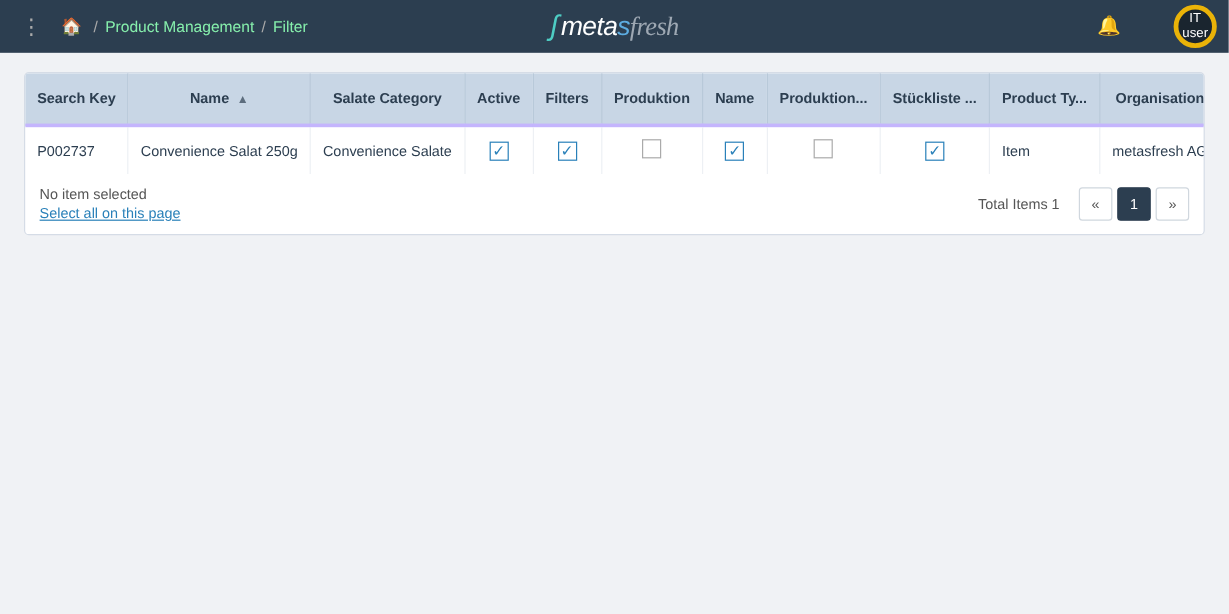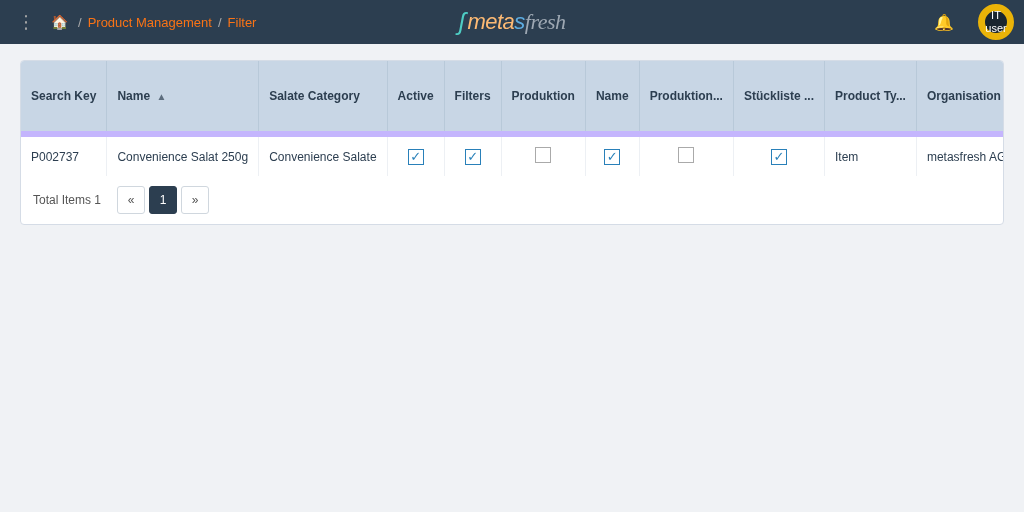--- a/index.html
+++ b/index.html
@@ -13,28 +13,29 @@
     }
     .topnav-dots {
       width: 32px; height: 32px; display: flex; align-items: center; justify-content: center;
       cursor: pointer; color: #aaa; font-size: 18px;
     }
     .topnav-home {
       width: 28px; height: 28px; display: flex; align-items: center; justify-content: center;
       color: #ccc; font-size: 14px; margin: 0 4px;
     }
     .breadcrumb { display: flex; align-items: center; gap: 6px; font-size: 13px; color: #ccc; }
-    .breadcrumb a { color: #f97316; text-decoration: none; }
+    .breadcrumb a { color: #86efac; text-decoration: none; }
     .breadcrumb span { color: #aaa; }
     .topnav-bell { margin-left: auto; margin-right: 12px; color: #aaa; font-size: 16px; }
     .topnav-avatar {
       width: 36px; height: 36px; border-radius: 50%; background: #1a252f;
       display: flex; align-items: center; justify-content: center;
       font-size: 11px; color: #fff; text-align: center; line-height: 1.2;
-      border: 7px solid #eab308;
+      border: 4px solid #eab308;
+      margin-left: 20px;
     }
 
     
     .main-content { padding: 16px 20px; }
 
     .filters-bar { display: flex; align-items: center; gap: 10px; margin-bottom: 14px; }
     .filters-label { font-size: 13px; color: #555; }
     .filter-badge {
       display: flex; align-items: center; gap: 6px;
       background: #2c3e50; color: #fff; padding: 5px 12px;
@@ -42,27 +43,27 @@
     }
 
     
     .table-wrapper {
       background: #fff; border-radius: 4px;
       border: 1px solid #d5dce6; overflow: hidden;
     }
     table { width: 100%; border-collapse: collapse; }
     thead tr { background: #c8d6e5; }
     thead th {
-      padding: 28px 10px; text-align: left;
+      padding: 14px 10px; text-align: center;
       font-size: 12px; font-weight: 600; color: #2c3e50;
       border-right: 1px solid #b8c9d9; white-space: nowrap;
       user-select: none; cursor: pointer;
     }
     thead th:last-child { border-right: none; }
-    tbody tr { border-top: 6px solid #c4b5fd; }
+    tbody tr { border-top: 3px solid #c4b5fd; }
     tbody td {
       padding: 10px 10px; font-size: 12px; color: #2c3e50;
       border-right: 1px solid #edf0f4; white-space: nowrap;
     }
     tbody td:last-child { border-right: none; }
 
     .checkbox-cell { text-align: center; }
     .cb-checked {
       width: 16px; height: 16px; border: 1.5px solid #2980b9;
       background: #fff; display: inline-flex; align-items: center; justify-content: center;
@@ -110,21 +111,21 @@
   <nav class="breadcrumb">
     <span>/</span>
     <a href="#">Product Management</a>
     <span>/</span>
     <a href="#">Filter</a>
   </nav>
 
   <div style="position:absolute; left:50%; transform:translateX(-50%); display:flex; align-items:center; gap:2px;">
     <span style="font-size:24px; color:#4ecdc4; font-style:italic;">ʃ</span>
     <span class="logo-text">
-      <span style="color:#fdba74;text-align:center;">meta</span><span style="color:#5dade2;">s</span><span style="color:#9ea8b3;font-family:Liberation Serif, serif;">fresh</span>
+      <span style="color:#ffffff;text-align:center;">meta</span><span style="color:#5dade2;">s</span><span style="color:#9ea8b3;font-family:Liberation Serif, serif;">fresh</span>
     </span>
   </div>
 
   <div style="margin-left:auto; display:flex; align-items:center; gap:12px;">
     <span class="topnav-bell">🔔</span>
     <div class="topnav-avatar">
       <span>IT<br>user</span>
     </div>
   </div>
 </nav>
@@ -195,20 +196,24 @@
           <td class="checkbox-cell">
             <span class="cb-checked">✓</span>
           </td>
           <td>Item</td>
           <td>metasfresh AG</td>
         </tr>
       </tbody>
     </table>
 
     <div class="table-footer">
+      <div class="table-footer-left">
+        <span>No item selected</span>
+        <a href="#" class="select-all-link">Select all on this page</a>
+      </div>
       <div style="display:flex; align-items:center; gap:16px;">
         <span class="total-items">Total Items 1</span>
         <div class="pagination">
           <div class="page-btn">
             <span>«</span>
           </div>
           <div class="page-btn active">
             <span>1</span>
           </div>
           <div class="page-btn">

